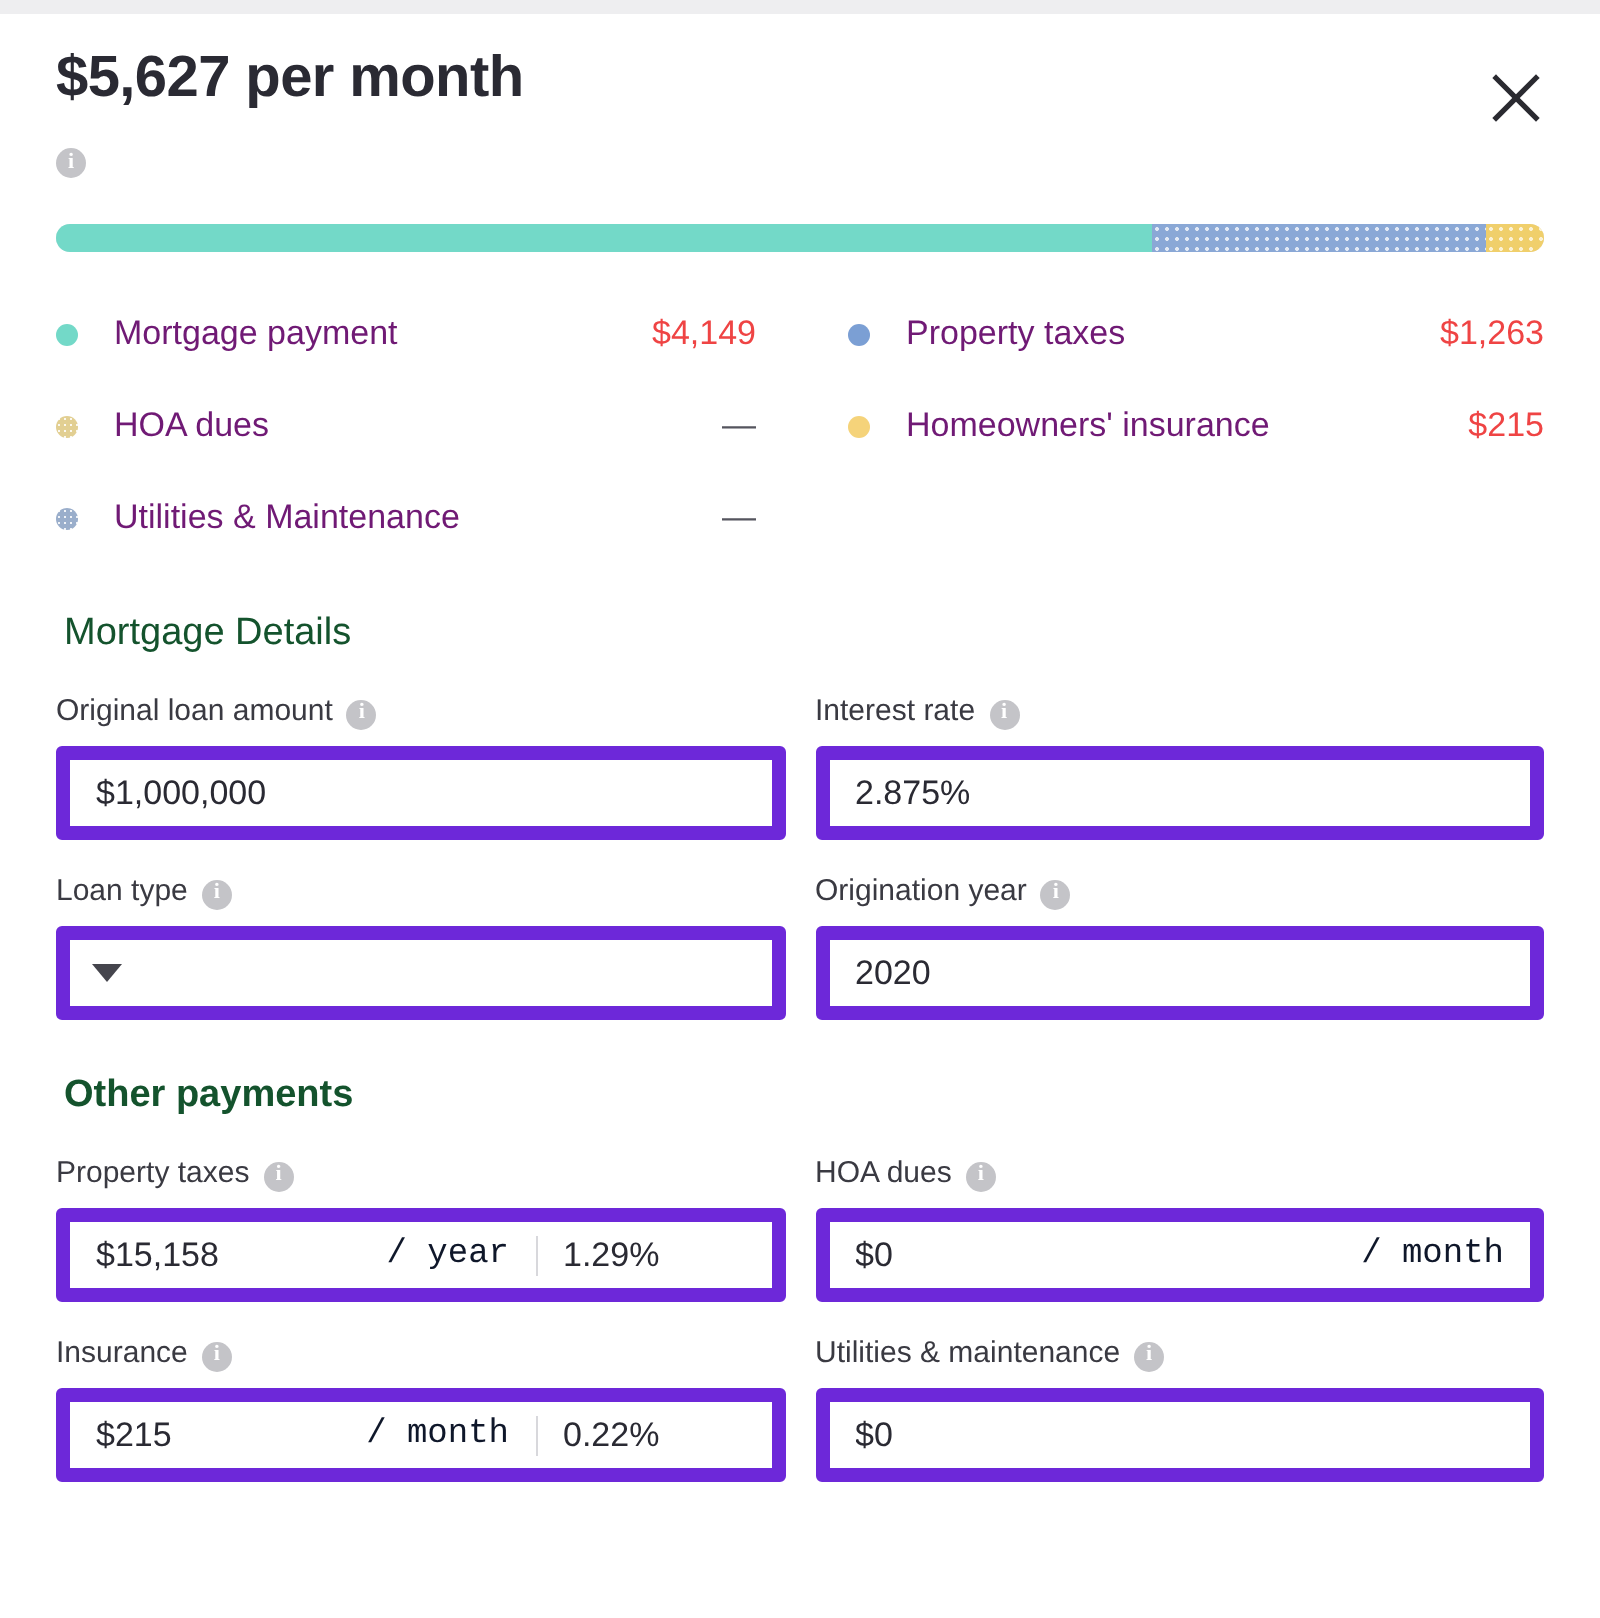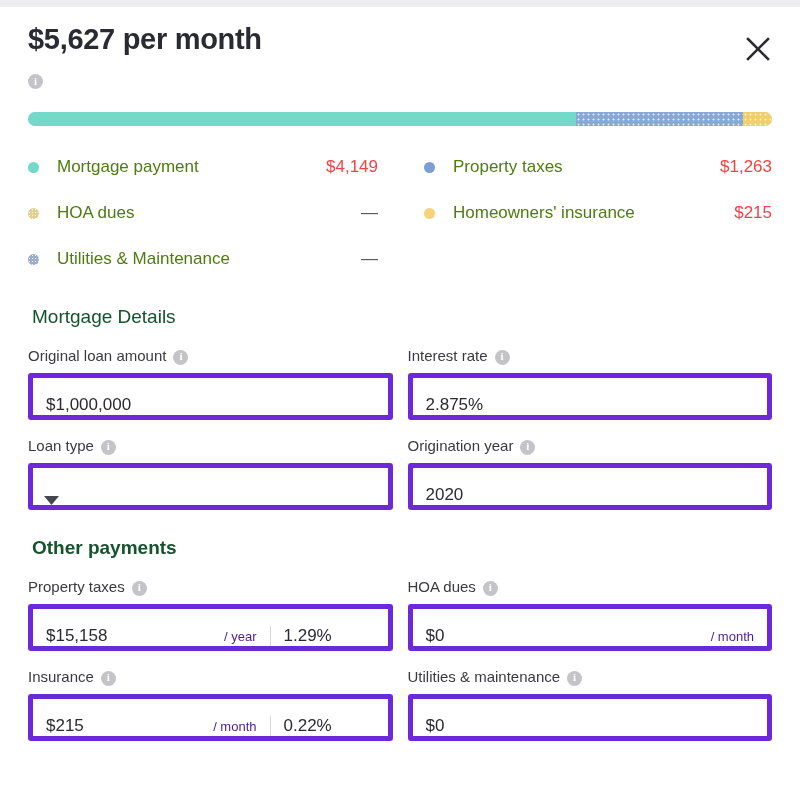--- a/index.html
+++ b/index.html
@@ -134,21 +134,21 @@
     flex: 0 0 auto;
     margin-right: 18px;
   }
   .dot.dotted {
     background-image:
       radial-gradient(circle, rgba(255,255,255,0.85) 0.55px, transparent 0.75px);
     background-size: 3px 3px;
   }
   .legend-label {
     font-size: 17px;
-    color: #4d7c0f;
+    color: #701a75;
     white-space: nowrap;
   }
   .legend-value {
     margin-left: auto;
     font-size: 17px;
     color: #ef4444;
     white-space: nowrap;
   }
   .legend-value.muted { color: #55555e; }
 
@@ -171,22 +171,22 @@
     display: flex;
     align-items: center;
     gap: 7px;
     font-size: 15px;
     color: #3a3a42;
     margin-bottom: 7px;
     line-height: 20px;
   }
   .input-box {
     display: flex;
-    align-items: flex-end;
-    border: 5px solid #6d28d9;
+    align-items: center;
+    border: 7px solid #6d28d9;
     border-radius: 3px;
     background: #ffffff;
     height: 47px;
     overflow: hidden;
   }
   .input-main {
     flex: 1 1 auto;
     display: flex;
     align-items: center;
     padding: 0 13px;
@@ -194,23 +194,24 @@
   }
   .input-val {
     font-size: 17px;
     color: #2a2a33;
     white-space: nowrap;
     overflow: hidden;
   }
   .input-suffix {
     margin-left: auto;
     padding-left: 8px;
-    font-size: 13px;
-    color: #4c1d95;
+    font-size: 17px;
+    color: #0f172a;
     white-space: nowrap;
+    font-family: Liberation Mono, monospace;
   }
   .input-sub {
     flex: 0 0 auto;
     width: 118px;
     border-left: 1px solid #d8d8dc;
     display: flex;
     align-items: center;
     padding: 0 13px;
   }
   .caret {

